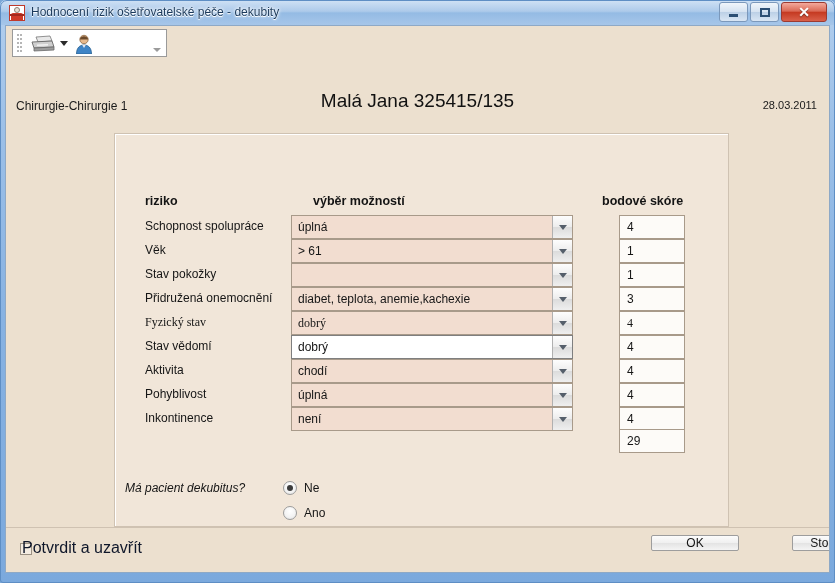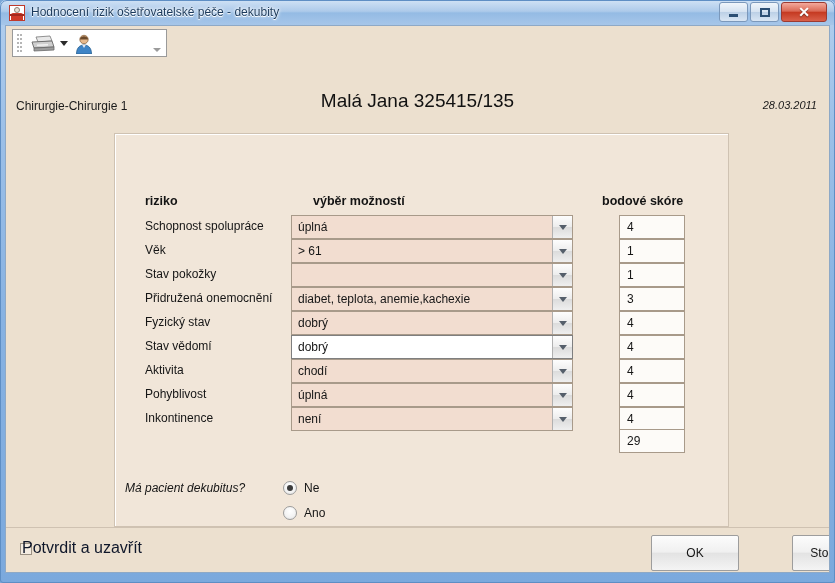--- a/index.html
+++ b/index.html
@@ -113,21 +113,21 @@
 
   
   #hdr-left{
     position:absolute;left:10px;top:73px;font-size:12px;color:#1a1a1a;white-space:nowrap;
   }
   #hdr-center{
     position:absolute;left:0;top:64px;width:823px;text-align:center;
     font-size:19px;color:#111111;white-space:nowrap;
   }
   #hdr-right{
-    position:absolute;right:12px;top:73px;font-size:11px;color:#1a1a1a;white-space:nowrap;font-style:italic;
+    position:absolute;right:12px;top:73px;font-size:11px;color:#1a1a1a;white-space:nowrap;
   }
 
   
   #panel{
     position:absolute;left:108px;top:107px;width:615px;height:394px;
     background:#f1e6d9;
     border:1px solid #cfc2b2;
     box-shadow:1px 1px 0 #ffffff inset;
     box-sizing:border-box;
   }
@@ -227,21 +227,21 @@
   }
   #confirm-box{
     position:absolute;left:14px;top:15px;width:12px;height:12px;
     background:#f4ece1;border:1px solid #9b9183;box-sizing:border-box;
   }
   #confirm-label{
     position:absolute;left:16px;top:12px;height:16px;line-height:16px;
     font-size:16px;color:#0f172a;white-space:nowrap;
   }
   .dlgbtn{
-    position:absolute;top:7px;height:36px;
+    position:absolute;top:7px;height:16px;
     border:1px solid #9d9d9d;border-radius:2px;box-sizing:border-box;
     background:linear-gradient(180deg,#fcfcfc 0%,#f0f0f0 47%,#e3e3e3 51%,#f4f4f4 100%);
     font-size:12px;color:#151515;
     display:flex;align-items:center;justify-content:center;
     cursor:default;
   }
   #btn-ok{left:645px;width:88px;}
   #btn-storno{left:738px;width:72px;margin-left:48px;}
 </style>
 </head>
@@ -351,21 +351,21 @@
           <div class="row" style="top: 153px;">
             <div class="row-label">Přidružená onemocnění</div>
             <div class="combo">
               <div class="ctext">diabet, teplota, anemie,kachexie</div>
               <div class="cbtn">
                 <span class="arr"></span>
               </div>
             </div>
             <div class="score">3</div>
           </div>
-          <div class="row" style="top: 177px;">
+          <div class="row" style="top: 177px; font-family: Liberation Serif, serif;">
             <div class="row-label">Fyzický stav</div>
             <div class="combo">
               <div class="ctext">dobrý</div>
               <div class="cbtn">
                 <span class="arr"></span>
               </div>
             </div>
             <div class="score">4</div>
           </div>
           <div class="row" style="top: 201px;">

